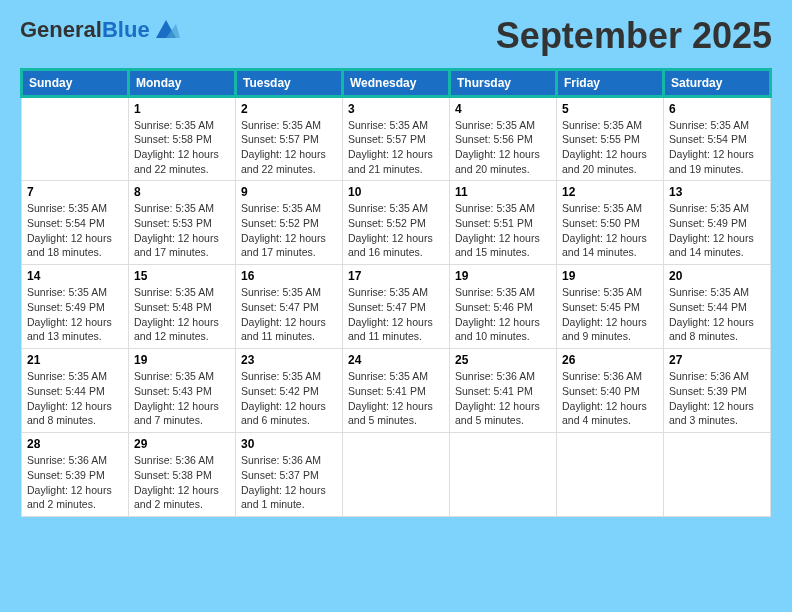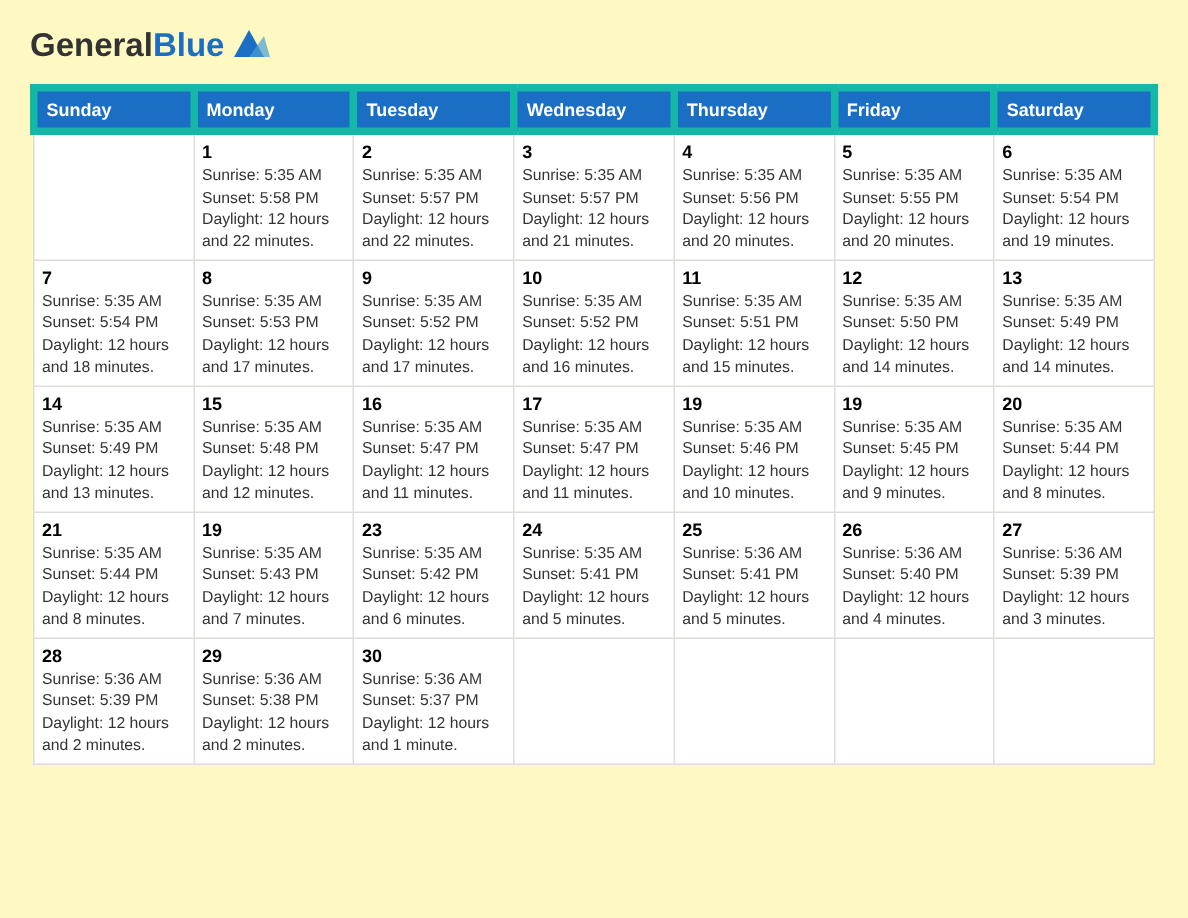--- a/index.html
+++ b/index.html
@@ -7,21 +7,21 @@
       font-family: Arial, sans-serif;
       background: #fff;
       width: 792px;
       height: 612px;
       overflow: hidden;
     }
     .page {
       width: 792px;
       min-height: 612px;
       padding: 16px 20px 10px 20px;
-      background: #fef9c3;
+      background: #7dd3fc;
     }
     .header {
       display: flex;
       justify-content: space-between;
       align-items: flex-start;
       margin-bottom: 12px;
     }
     .logo {
       display: flex;
       align-items: center;
@@ -57,21 +57,21 @@
       border-collapse: collapse;
       font-size: 11px;
     }
     .calendar th {
       background: #1a6fc4;
       color: #fff;
       text-align: left;
       padding: 5px 6px;
       font-size: 12px;
       font-weight: bold;
-      border: 5px solid #14b8a6;
+      border: 3px solid #14b8a6;
     }
     .calendar td {
       vertical-align: top;
       border: 1px solid #ddd;
       padding: 4px 5px;
       width: 14.28%;
       height: 84px;
     }
     .day-num {
       font-weight: bold;
@@ -104,20 +104,21 @@
         <div class="logo-text">
           <span class="logo-general">General</span><span class="logo-blue">Blue</span>
         </div>
       </div>
       <svg class="logo-icon" viewBox="0 0 28 28" xmlns="http://www.w3.org/2000/svg">
         <polygon points="4,22 14,4 24,22" fill="#1a6fc4"></polygon>
         <polygon points="14,22 24,8 28,22" fill="#4a9fd4" opacity="0.7"></polygon>
       </svg>
     </div>
     <div class="title-block">
+      <div class="month-title">September 2025</div>
     </div>
   </div>
 
   <table class="calendar">
     <thead>
       <tr>
         <th>Sunday</th>
         <th>Monday</th>
         <th>Tuesday</th>
         <th>Wednesday</th>

